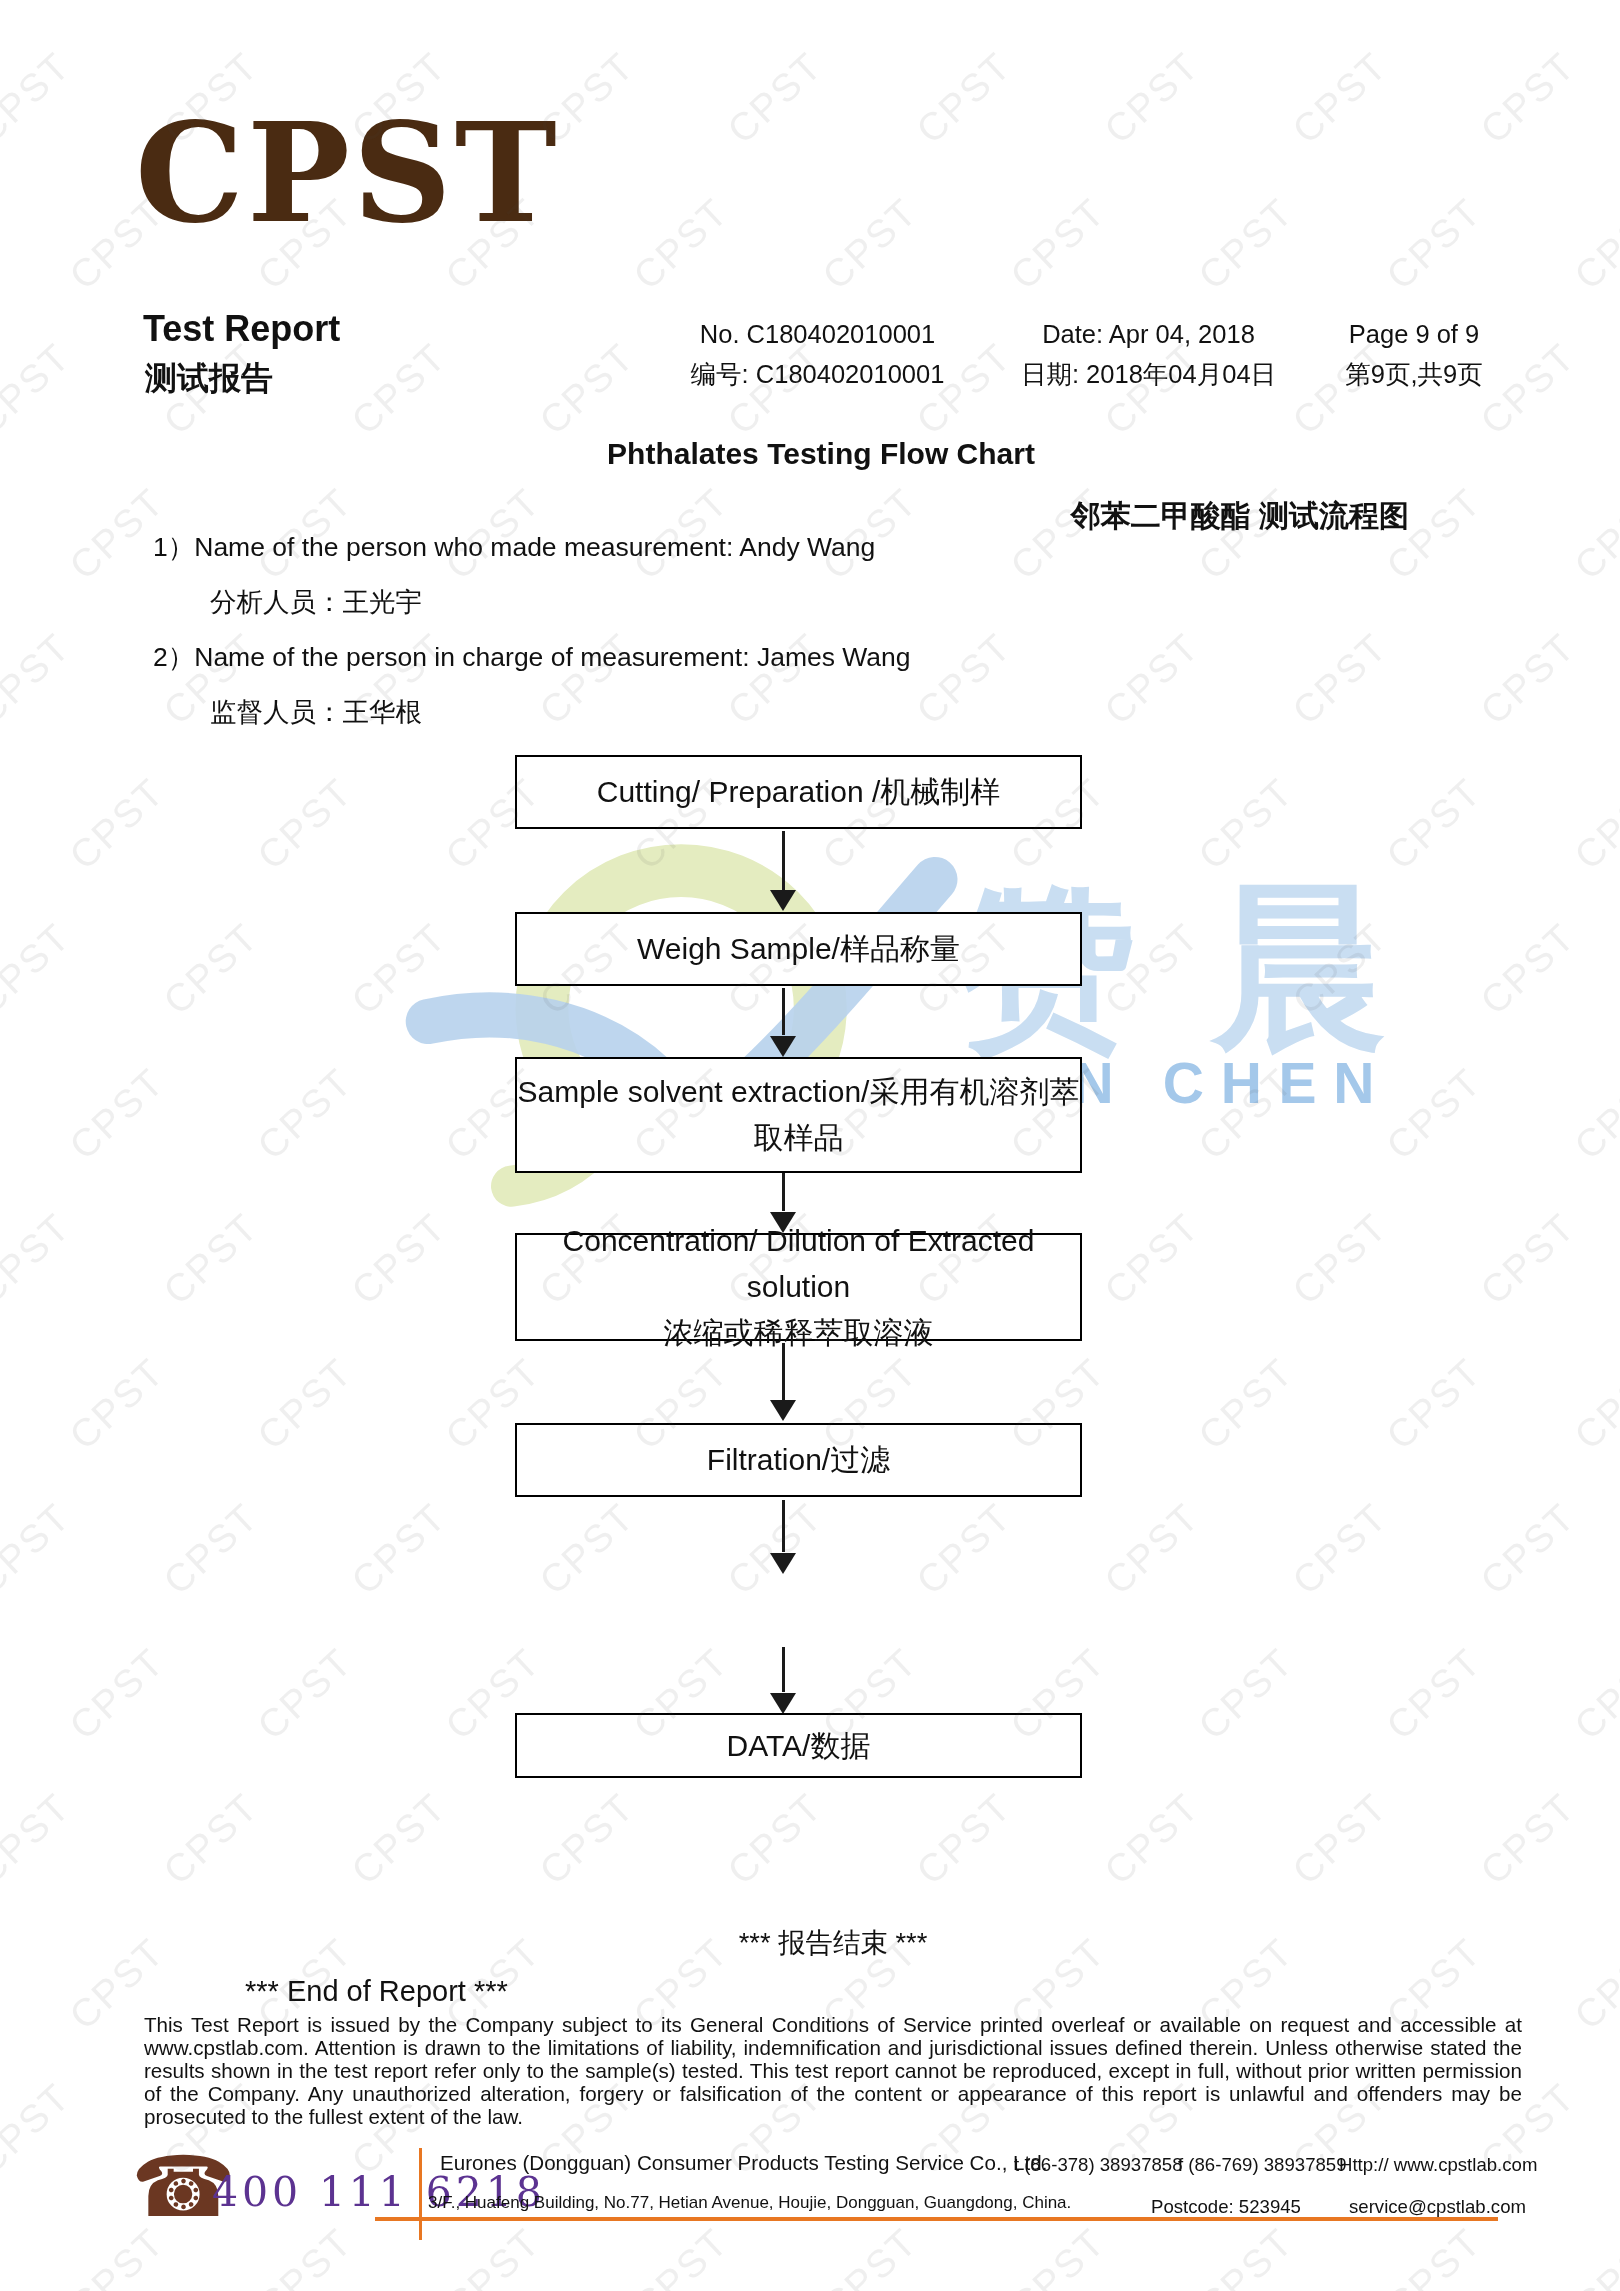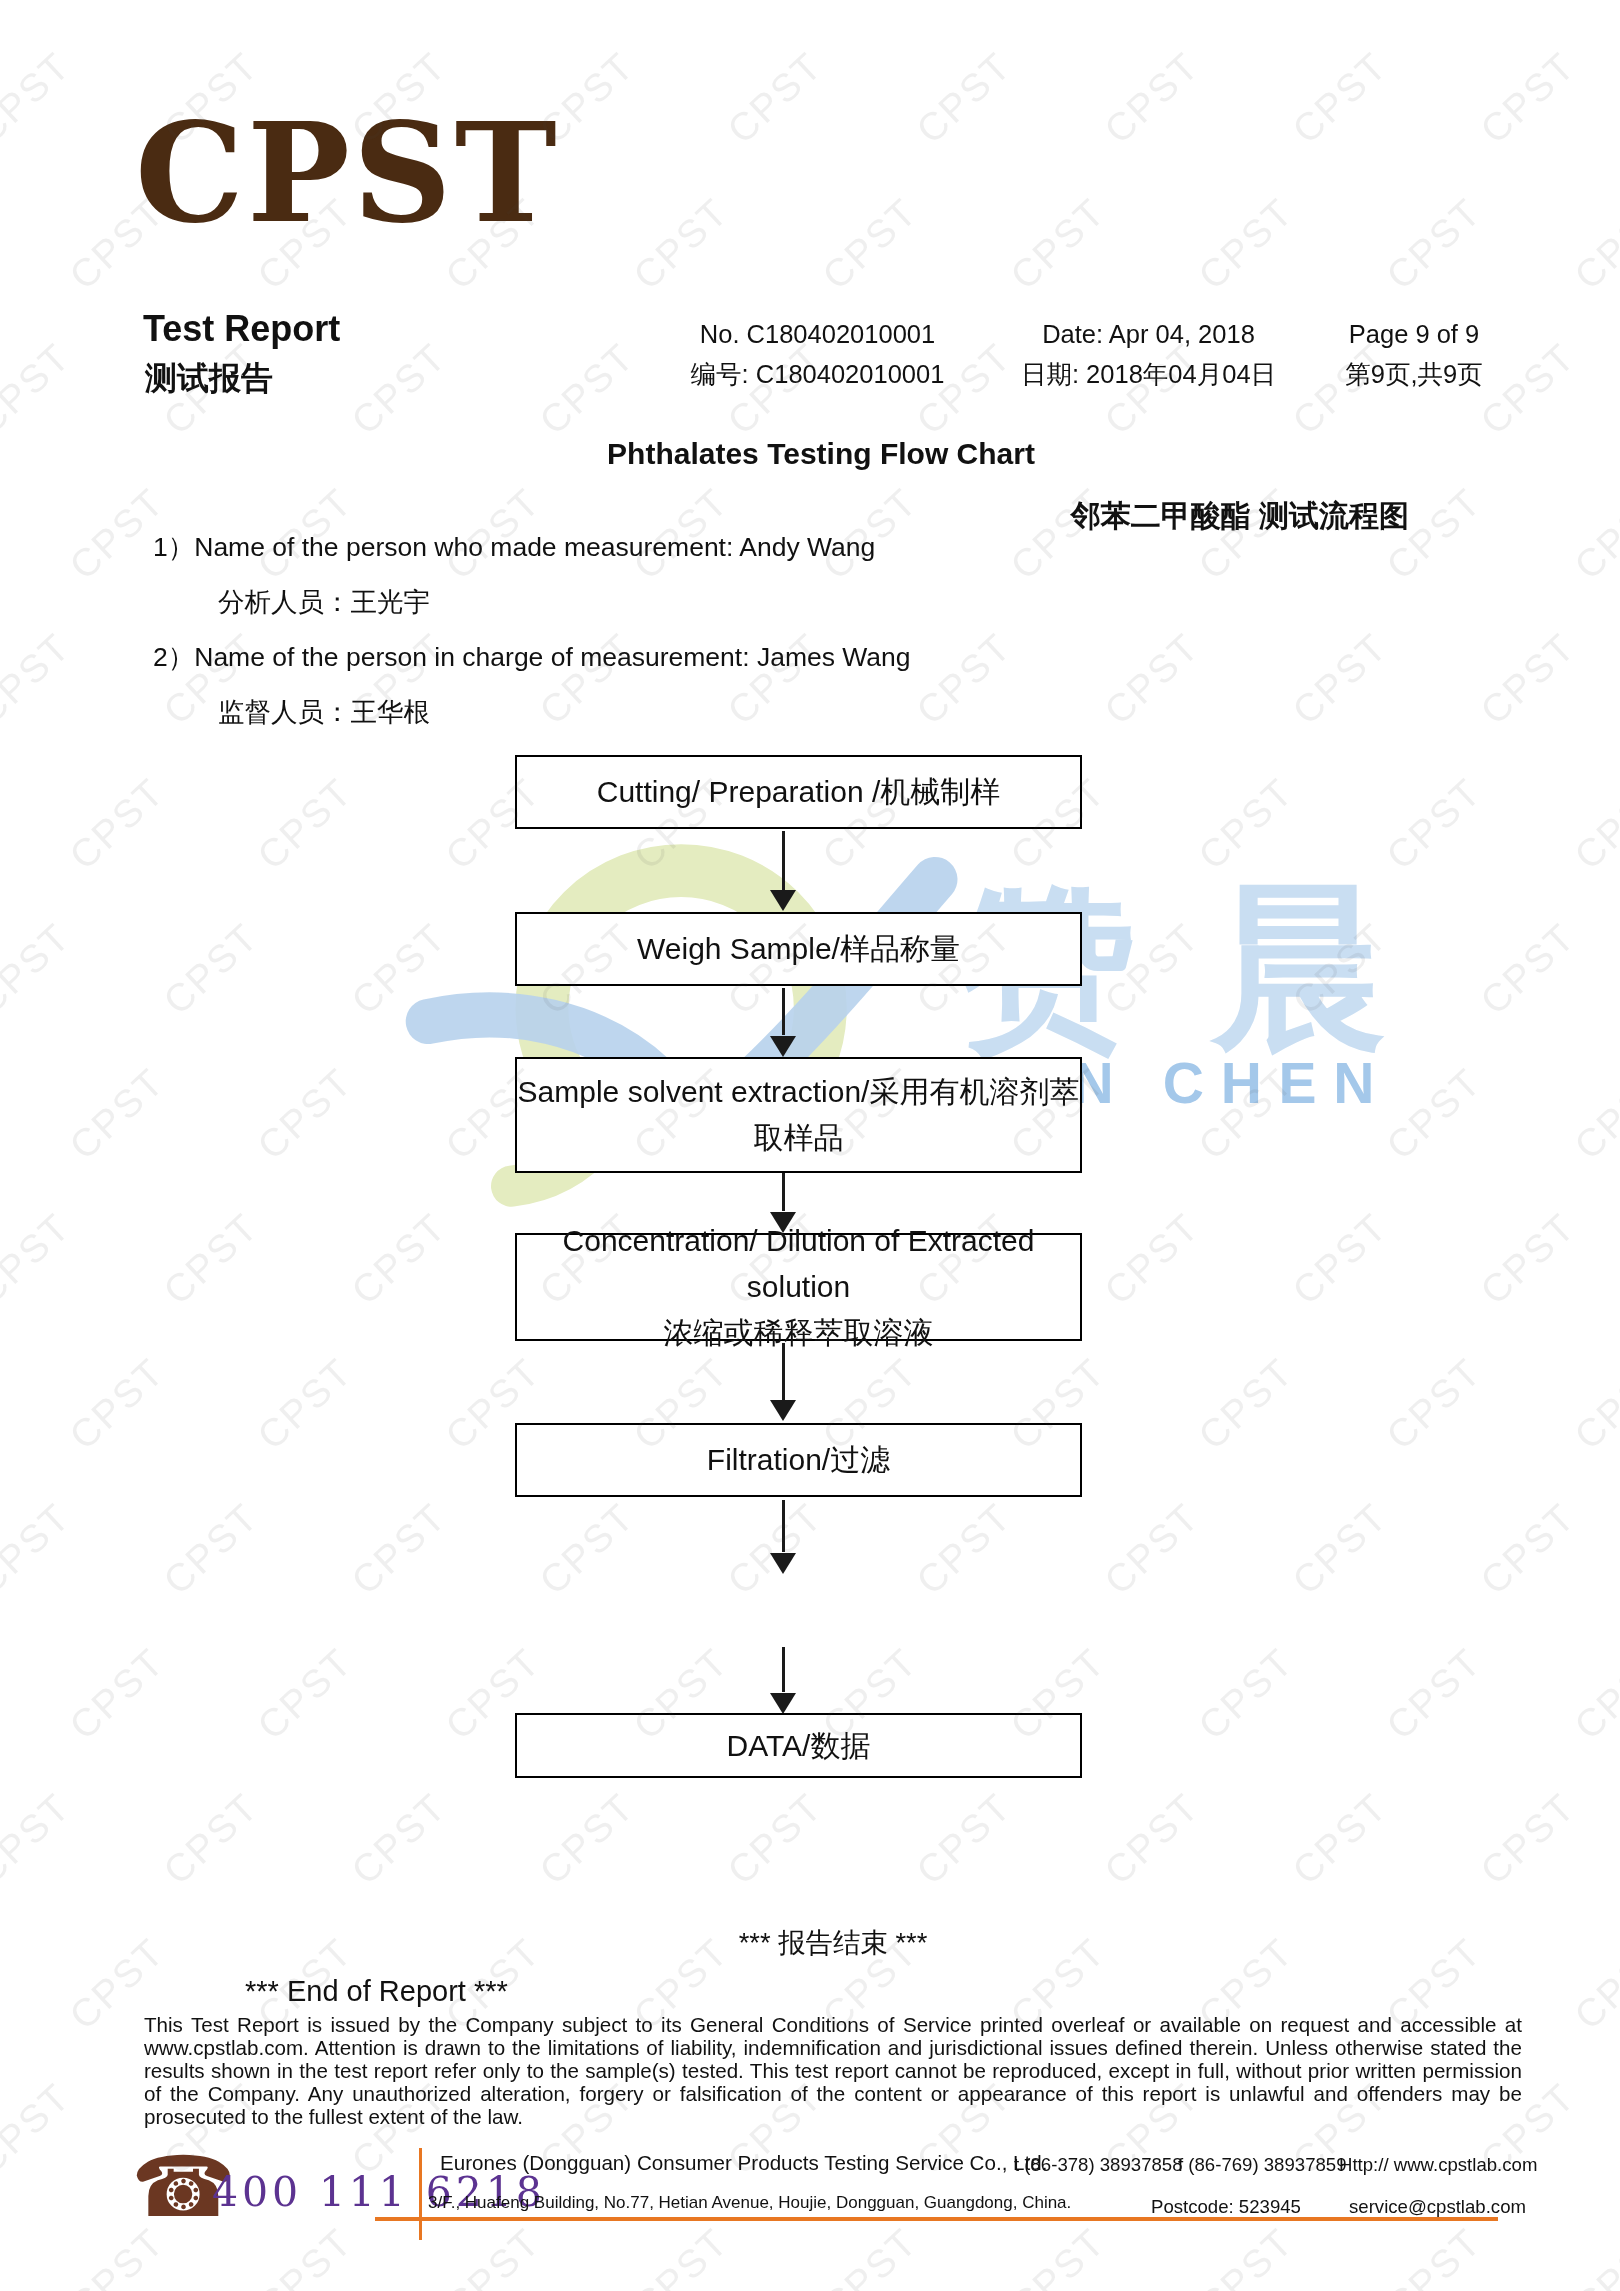--- a/index.html
+++ b/index.html
@@ -25,21 +25,21 @@
   .hdr-col-no{left:651px;width:333px;}
   .hdr-col-date{left:982px;width:333px;}
   .hdr-col-page{left:1277px;width:274px;}
 
   
   .flow-title-en{position:absolute;left:233px;top:437px;width:1176px;text-align:center;
                  font-size:30px;font-weight:bold;z-index:10;}
   .flow-title-cn{position:absolute;left:233px;top:496px;width:1176px;text-align:right;
                  font-size:30px;font-weight:bold;z-index:10;}
   .person-en{position:absolute;left:153px;font-size:26.5px;z-index:10;}
-  .person-cn{position:absolute;left:218px;font-size:26.5px;z-index:10;}
+  .person-cn{position:absolute;left:210px;font-size:26.5px;z-index:10;}
   .p1en{top:529px;} .p1cn{top:584px;} .p2en{top:639px;} .p2cn{top:694px;}
 
   
   .fbox{position:absolute;left:515px;width:567px;border:2.9px solid #000;background:#fff;
         box-sizing:border-box;display:flex;flex-direction:column;justify-content:center;
         align-items:center;font-size:30px;line-height:46px;text-align:center;z-index:10;}
   .fb1{top:755px;height:74px;} .fb2{top:912px;height:74px;} .fb3{top:1057px;height:116px;}
   .fb4{top:1233px;height:108px;} .fb5{top:1423px;height:74px;} .fb6{top:1573px;height:73px;}
   .fb7{top:1713px;height:65px;}
 

